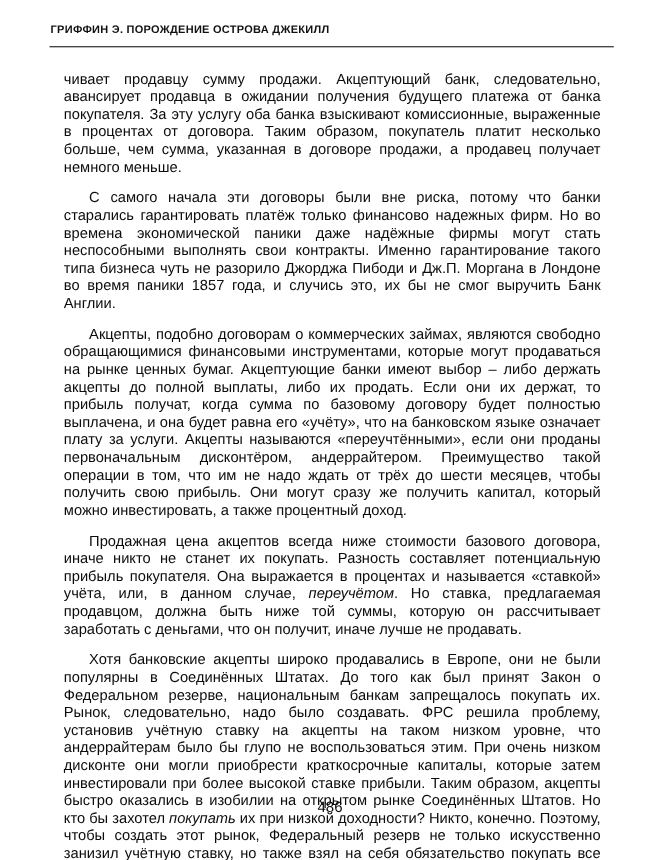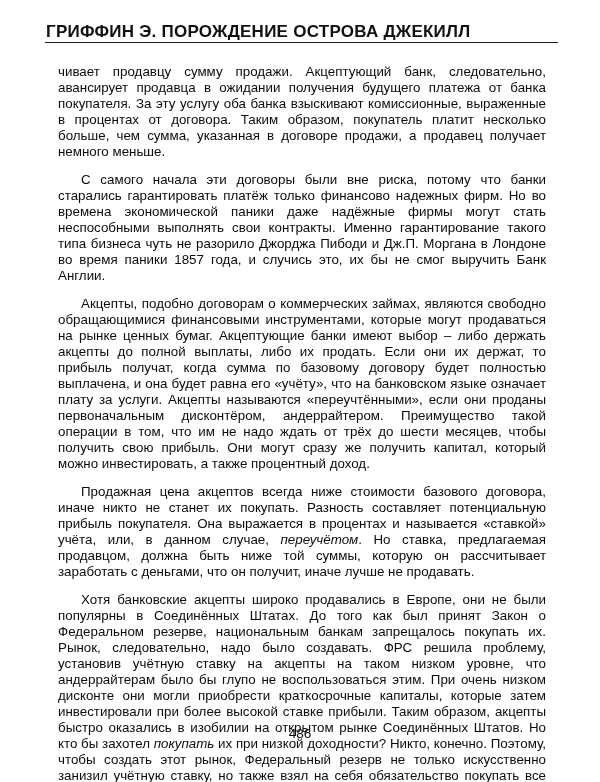--- a/index.html
+++ b/index.html
@@ -17,21 +17,21 @@
     height: 782px;
     background: #ffffff;
     overflow: hidden;
     box-sizing: border-box;
   }
   .running-head {
     position: absolute;
     left: 46px;
     top: 22px;
     width: 512px;
-    font-size: 17px;
+    font-size: 10px;
     font-weight: bold;
     letter-spacing: 0.25px;
     color: #111111;
     white-space: nowrap;
   }
   .head-rule {
     position: absolute;
     left: 45px;
     top: 42px;
     width: 513px;

